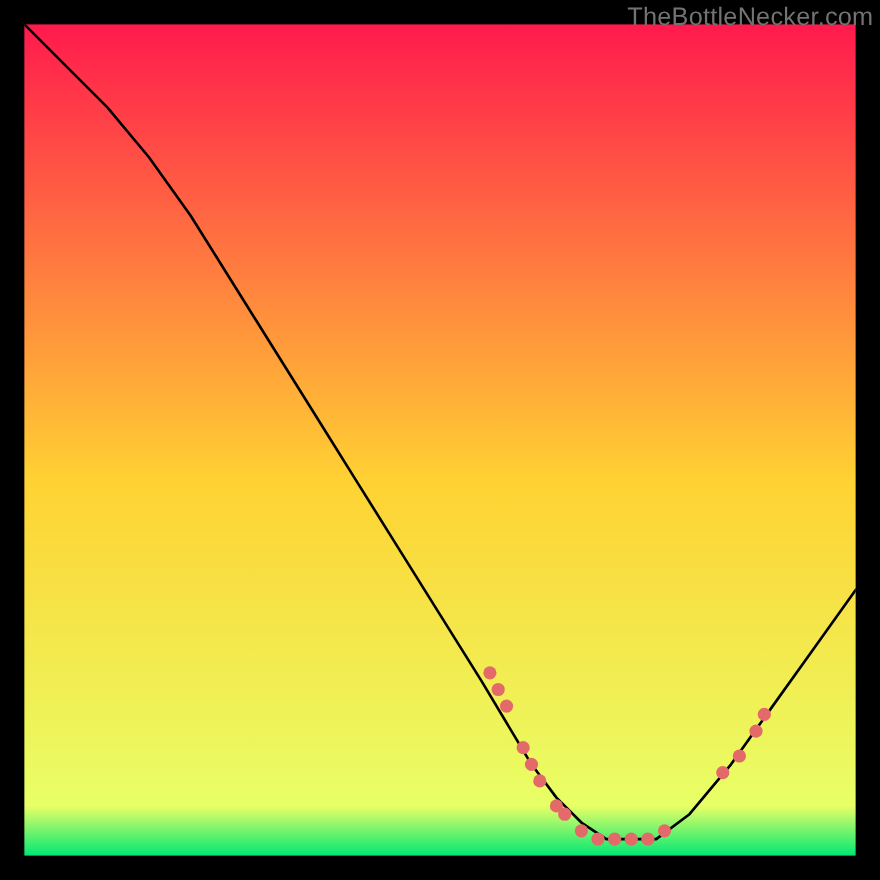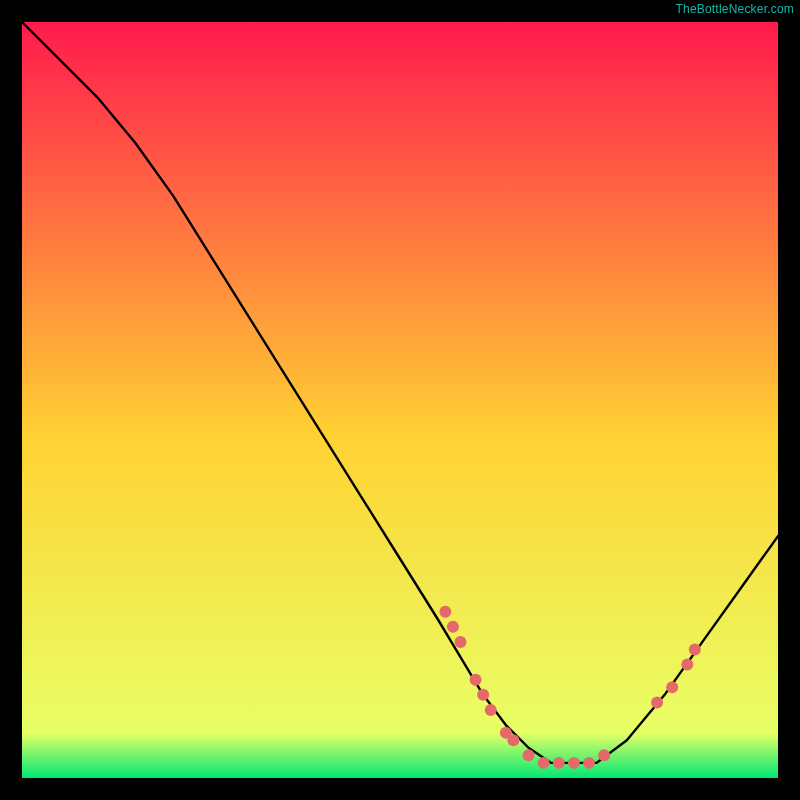--- a/index.html
+++ b/index.html
@@ -14,22 +14,22 @@
   .frame {
     position: relative;
     width: 800px;
     height: 800px;
     background: #000;
   }
   .watermark {
     position: absolute;
     top: 2px;
     right: 6px;
-    color: #14b8a6;
-    font-size: 12px;
+    color: #737373;
+    font-size: 23px;
     font-weight: 500;
     letter-spacing: 0.2px;
     z-index: 10;
   }
   .plot {
     position: absolute;
     left: 22px;
     top: 22px;
     width: 756px;
     height: 756px;

